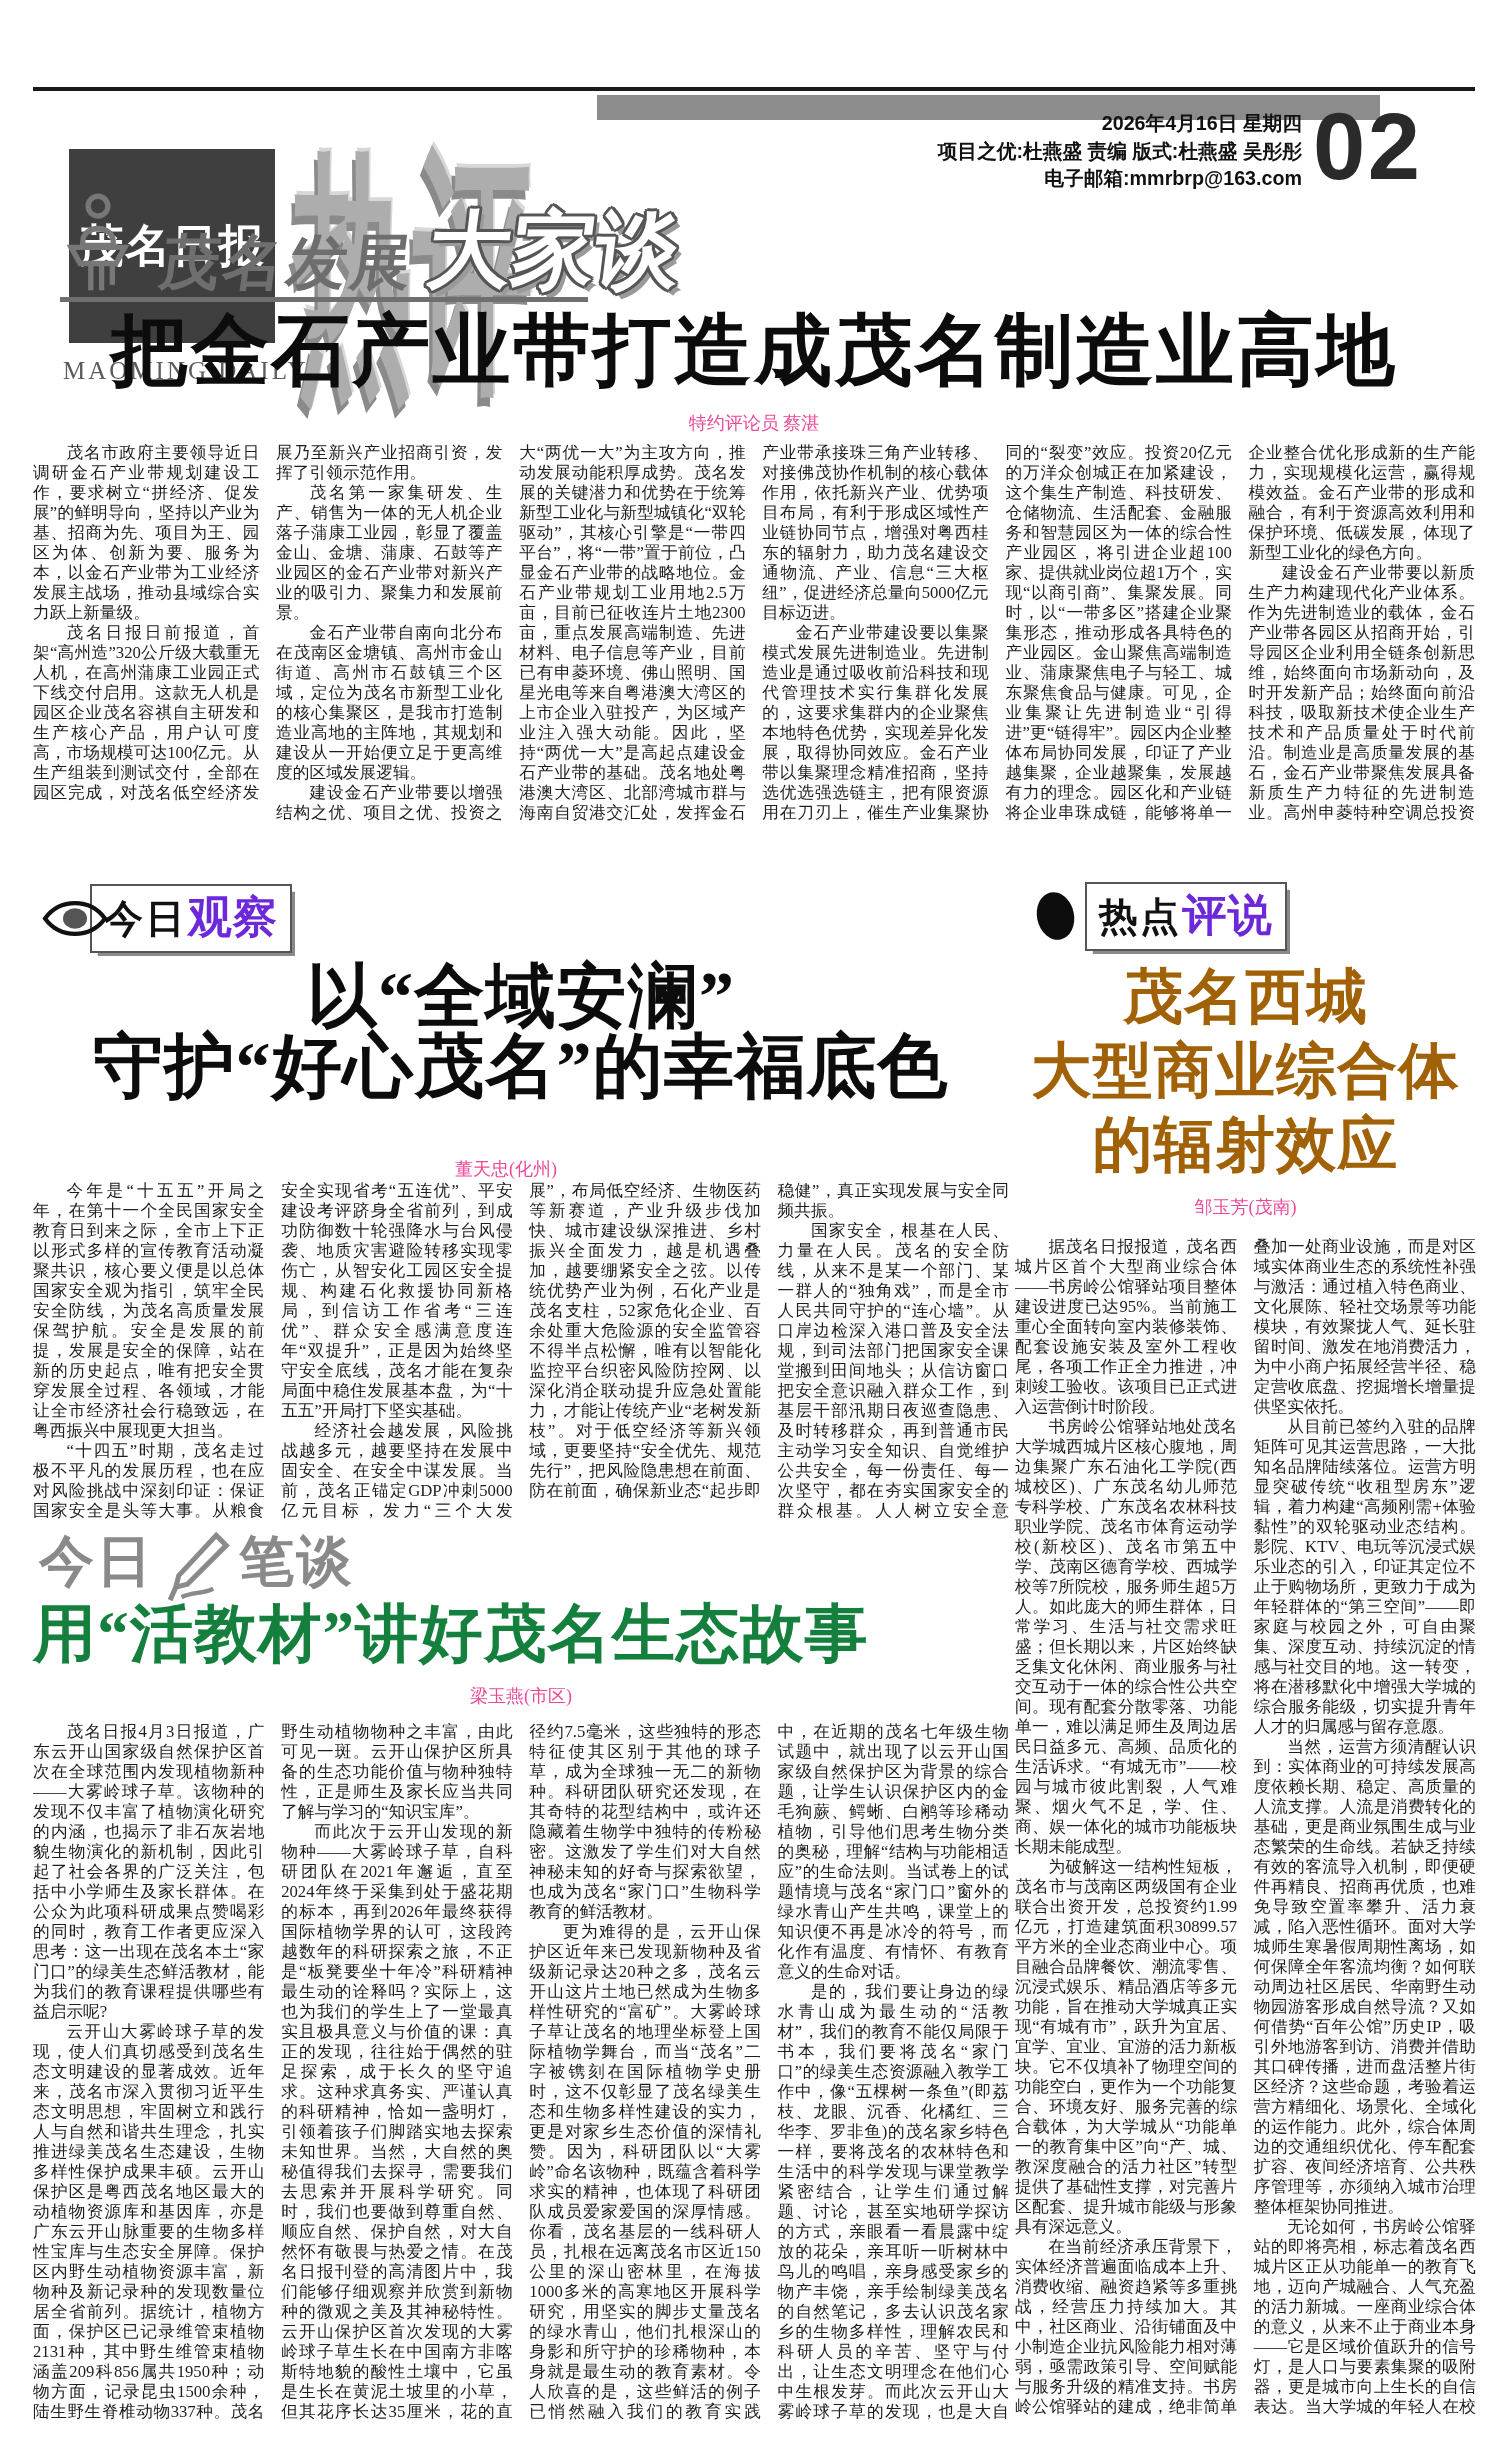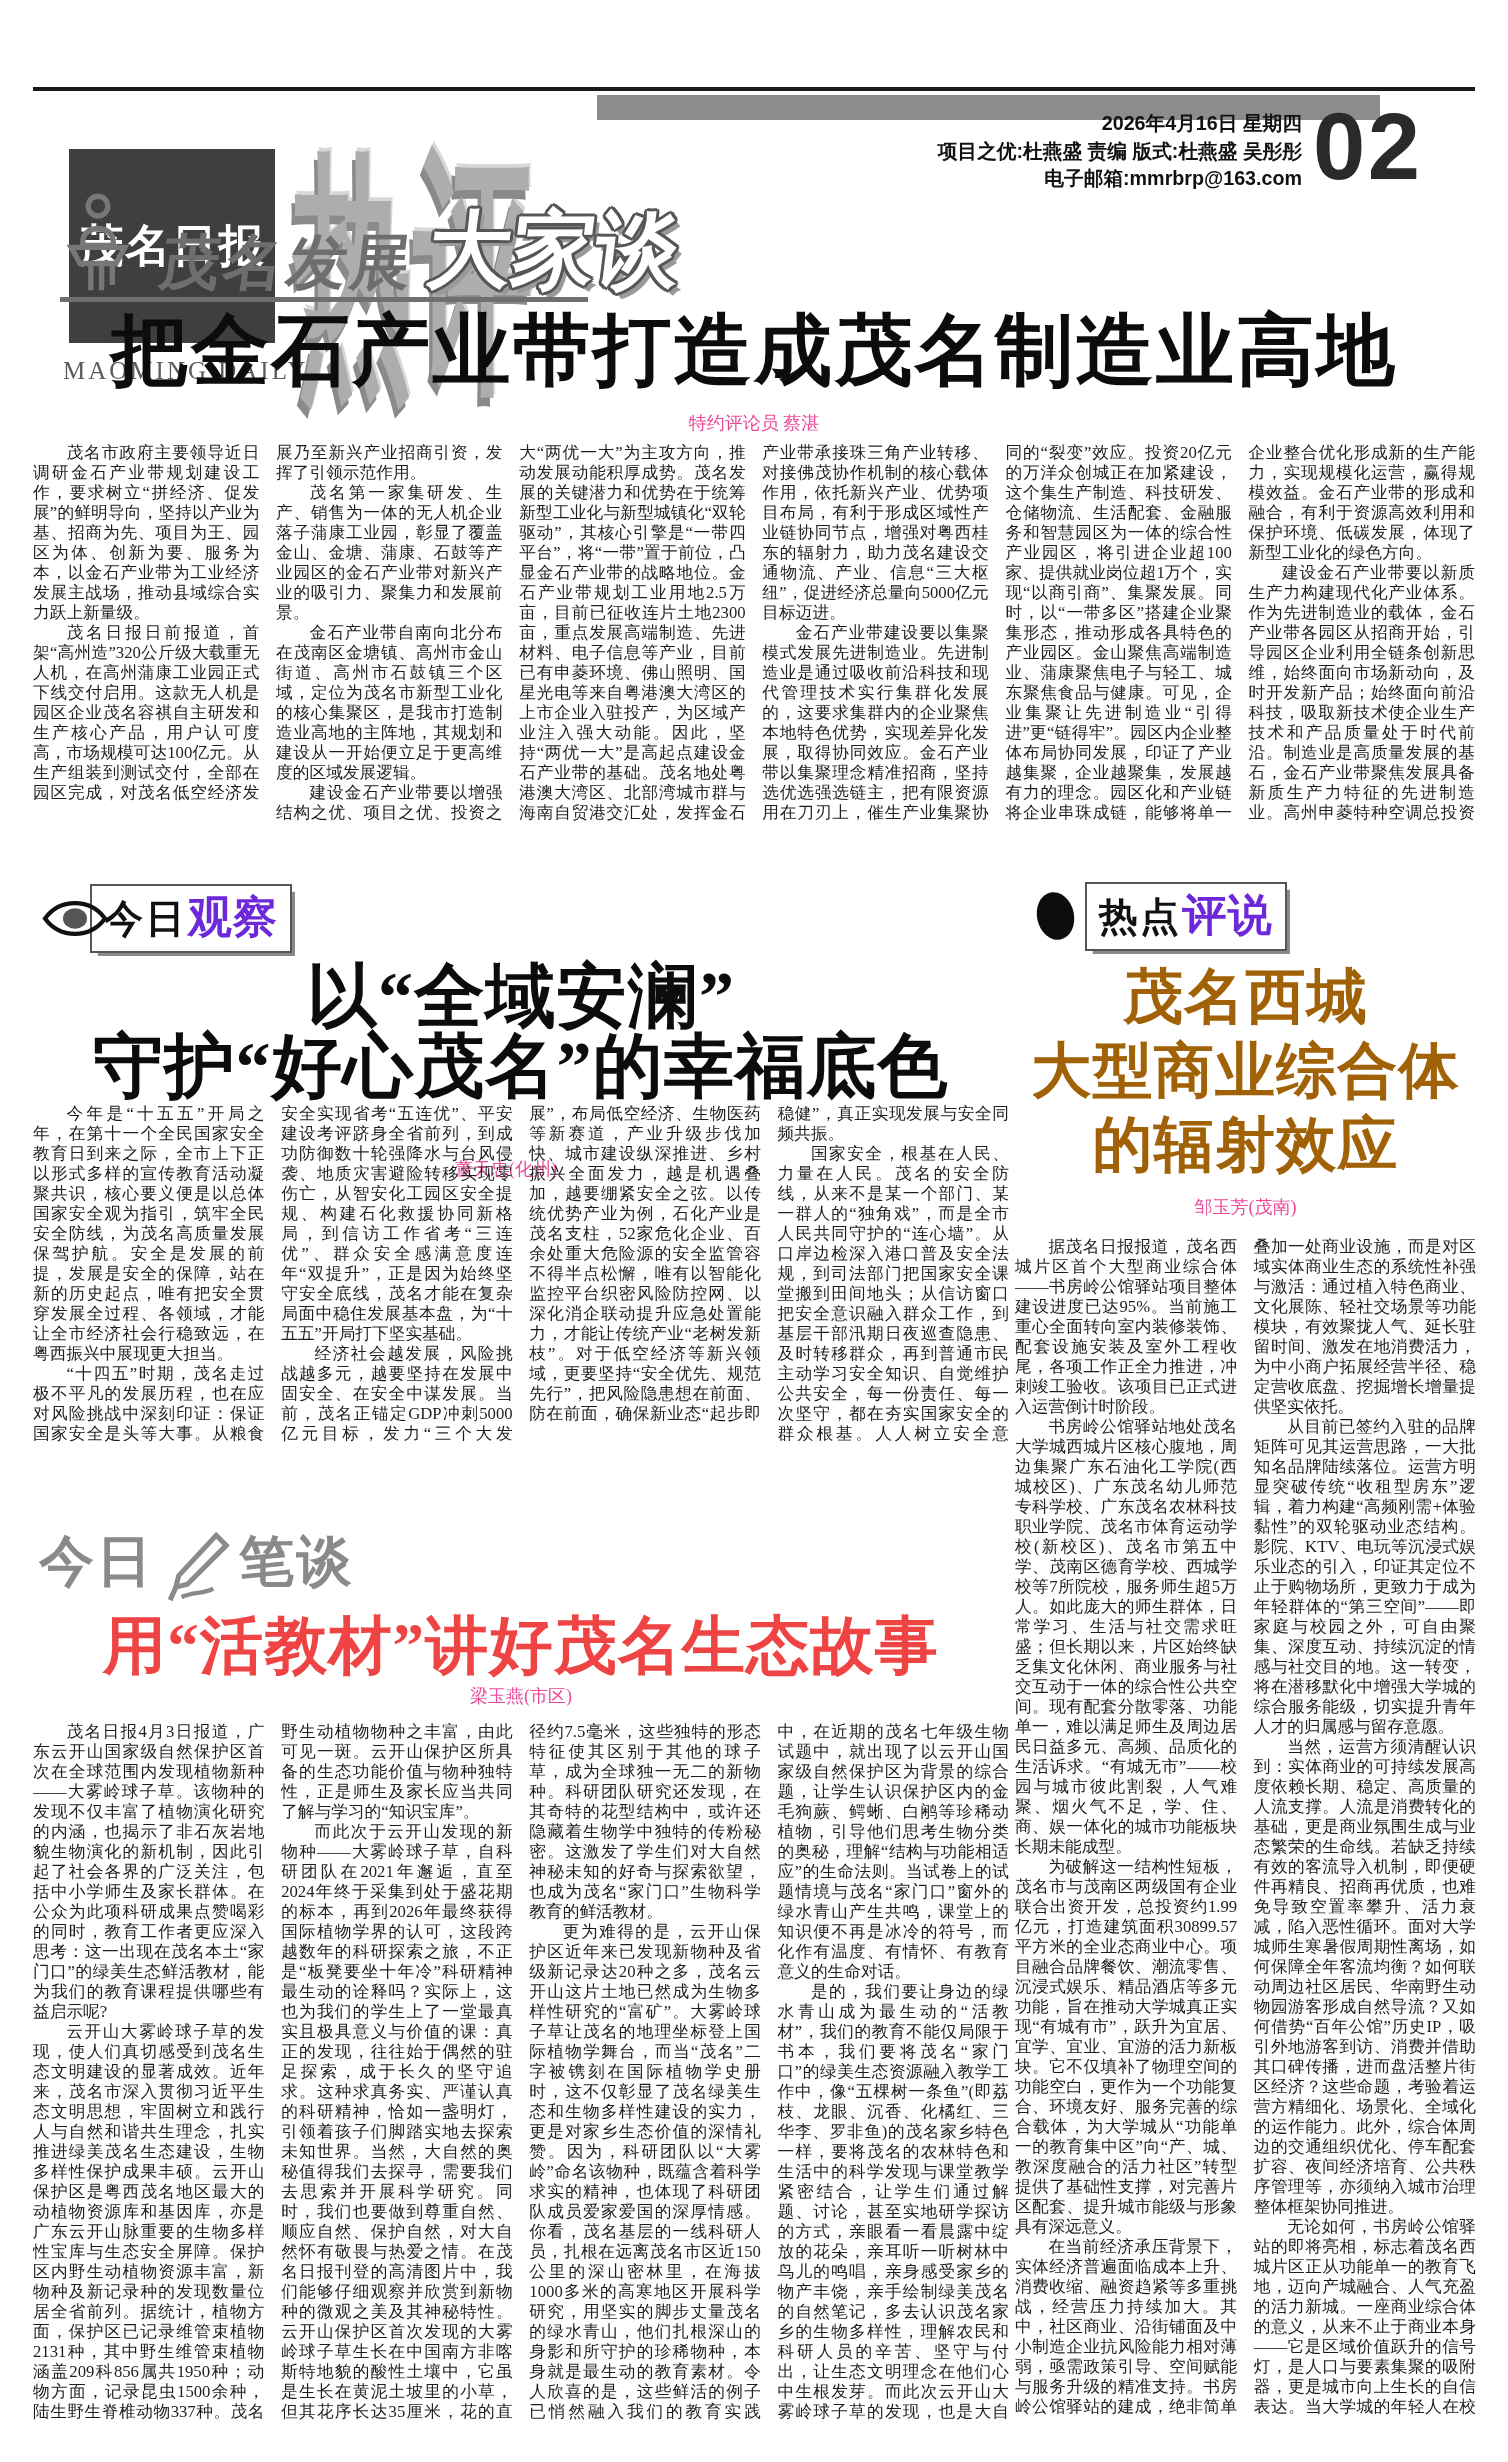--- a/index.html
+++ b/index.html
@@ -77,34 +77,34 @@
     box-shadow:5.4px 5.4px 0 -2.4px #8a8a8a;background:#fff;
   }
   .badge-word-dark{font-size:39px;font-weight:bold;color:#111;font-family:"Liberation Sans","DejaVu Sans",sans-serif;letter-spacing:2.4px;}
   .badge-word-gray{font-size:44px;font-weight:bold;color:#6d28d9;margin-left:1px;letter-spacing:1.2px;}
   
   .obs-badge{left:42px;top:884px;}
   .obs-badge .eye{width:66px;height:47px;margin-right:-18px;position:relative;z-index:2;}
   .obs-headline{position:absolute;left:33px;top:962px;width:976px;text-align:center;
     font-size:70px;font-weight:bold;color:#0c0c0c;line-height:70px;letter-spacing:1.2px;}
   .obs-byline{position:absolute;left:18px;top:1121px;width:976px;margin-top:36px;}
-  .obs-body{left:33px;top:1104px;width:976px;height:358px;column-count:4;}
+  .obs-body{left:33px;top:1181px;width:976px;height:358px;column-count:4;}
   
   .hot-badge{left:1037px;top:882px;}
   .hot-badge .dot{width:37px;height:48px;border-radius:50%;background:#0d0d0d;margin-right:10.7px;transform:rotate(-12deg);}
   .hot-headline{position:absolute;left:1015px;top:960px;width:461px;text-align:center;
     font-size:60px;font-weight:bold;color:#a16207;line-height:74px;letter-spacing:1.2px;}
   .hot-byline{position:absolute;left:1015px;top:1195px;width:461px;}
   .hot-body{left:1015px;top:1237px;width:461px;height:1198px;column-count:2;}
   
   .essay-badge{position:absolute;left:39px;top:1525px;display:flex;align-items:center;}
   .essay-badge-word{font-size:55px;font-weight:bold;color:#8a8a8a;letter-spacing:2.4px;white-space:nowrap;}
   .essay-badge .pen{width:78px;height:72px;margin:0 3.6px -10.7px 3.6px;}
-  .essay-headline{position:absolute;left:33px;top:1595px;width:976px;text-align:center;
-    font-size:63px;font-weight:bold;color:#ef4444;line-height:78px;letter-spacing:1.2px;white-space:nowrap;margin-top:12px;}
+  .essay-headline{position:absolute;left:33px;top:1595px;width:976px;
+    font-size:63px;font-weight:bold;color:#15803d;line-height:78px;letter-spacing:1.2px;white-space:nowrap;}
   .essay-byline{position:absolute;left:33px;top:1684px;width:976px;}
   .essay-body{left:33px;top:1722px;width:976px;height:713px;column-count:4;}
 </style>
 </head>
 <body>
 
 <div class="page">
 
   <div class="top-rule"></div>
   <div class="top-grayband"></div>

